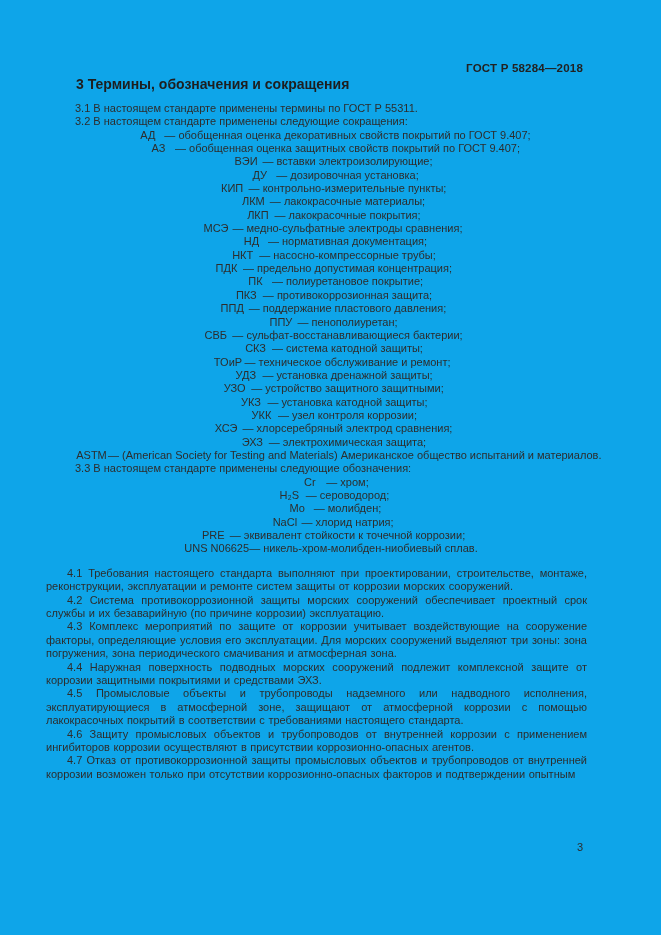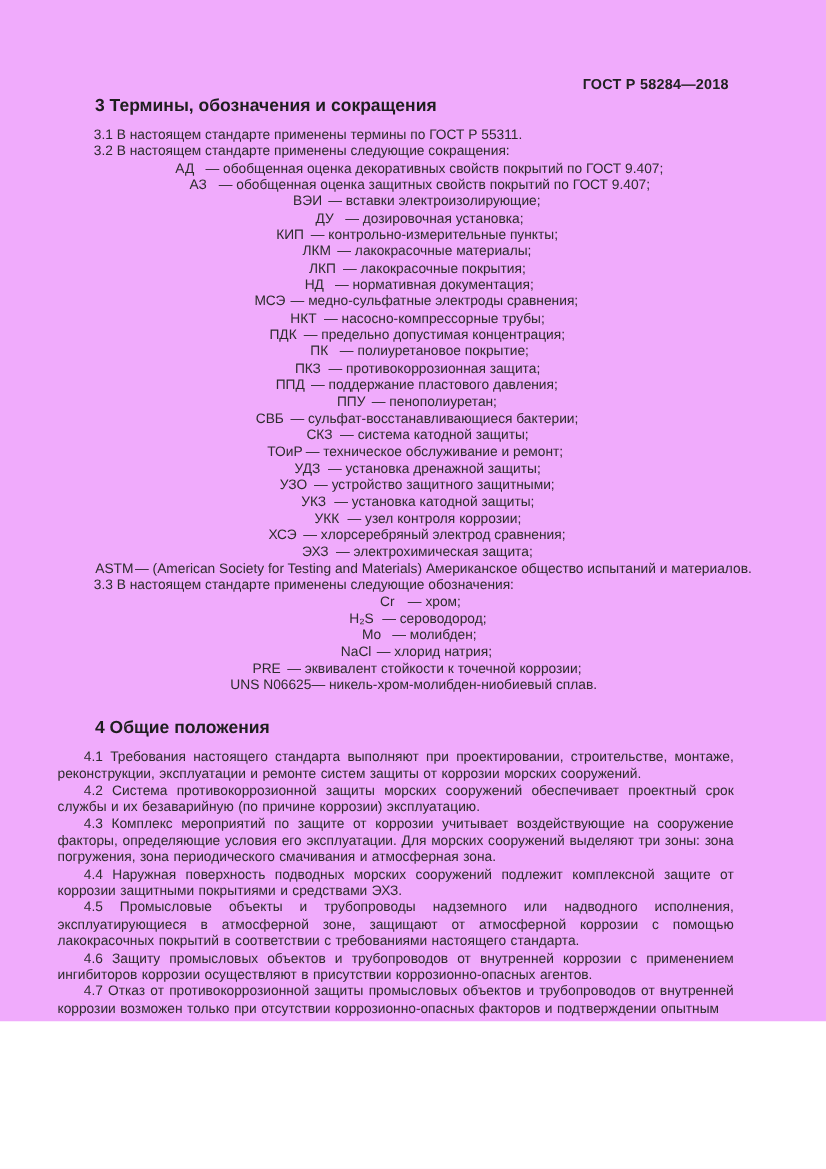--- a/index.html
+++ b/index.html
@@ -9,22 +9,22 @@
   }
   body {
     width: 661px;
     height: 935px;
     font-family: "Liberation Sans", sans-serif;
     color: #2d2d2d;
   }
   .page {
     position: relative;
     width: 661px;
-    height: 817px;
-    background: #f0abfc;
+    height: 935px;
+    background: #0ea5e9;
     overflow: hidden;
   }
   .doc-number {
     position: absolute;
     top: 62px;
     right: 78px;
     font-size: 11.5px;
     font-weight: bold;
     color: #222;
     letter-spacing: 0.2px;
@@ -124,28 +124,28 @@
 
         <div class="abbr-row">
           <span class="abbr">ЛКМ</span><span class="def">— лакокрасочные материалы;</span>
         </div>
 
         <div class="abbr-row">
           <span class="abbr">ЛКП</span><span class="def">— лакокрасочные покрытия;</span>
         </div>
 
         <div class="abbr-row">
+          <span class="abbr">МСЭ</span><span class="def">— медно-сульфатные электроды сравнения;</span>
+        </div>
+
+        <div class="abbr-row">
           <span class="abbr">НД</span><span class="def">— нормативная документация;</span>
         </div>
 
         <div class="abbr-row">
-          <span class="abbr">МСЭ</span><span class="def">— медно-сульфатные электроды сравнения;</span>
-        </div>
-
-        <div class="abbr-row">
           <span class="abbr">НКТ</span><span class="def">— насосно-компрессорные трубы;</span>
         </div>
 
         <div class="abbr-row">
           <span class="abbr">ПДК</span><span class="def">— предельно допустимая концентрация;</span>
         </div>
 
         <div class="abbr-row">
           <span class="abbr">ПК</span><span class="def">— полиуретановое покрытие;</span>
         </div>
@@ -226,21 +226,20 @@
 
         <div class="abbr-row">
           <span class="abbr">PRE</span><span class="def">— эквивалент стойкости к точечной коррозии;</span>
         </div>
 
         <div class="abbr-row">
           <span class="abbr">UNS N06625</span><span class="def">— никель-хром-молибден-ниобиевый сплав.</span>
         </div>
       </div>
 
-    <h2 class="sec-title s4">4 Общие положения</h2>
 
     <div class="paras">
 
         <p class="body-para">4.1 Требования настоящего стандарта выполняют при проектировании, строительстве, монтаже, реконструкции, эксплуатации и ремонте систем защиты от коррозии морских сооружений.</p>
 
         <p class="body-para">4.2 Система противокоррозионной защиты морских сооружений обеспечивает проектный срок службы и их безаварийную (по причине коррозии) эксплуатацию.</p>
 
         <p class="body-para">4.3 Комплекс мероприятий по защите от коррозии учитывает воздействующие на сооружение факторы, определяющие условия его эксплуатации. Для морских сооружений выделяют три зоны: зона погружения, зона периодического смачивания и атмосферная зона.</p>
 
         <p class="body-para">4.4 Наружная поверхность подводных морских сооружений подлежит комплексной защите от коррозии защитными покрытиями и средствами ЭХЗ.</p>

